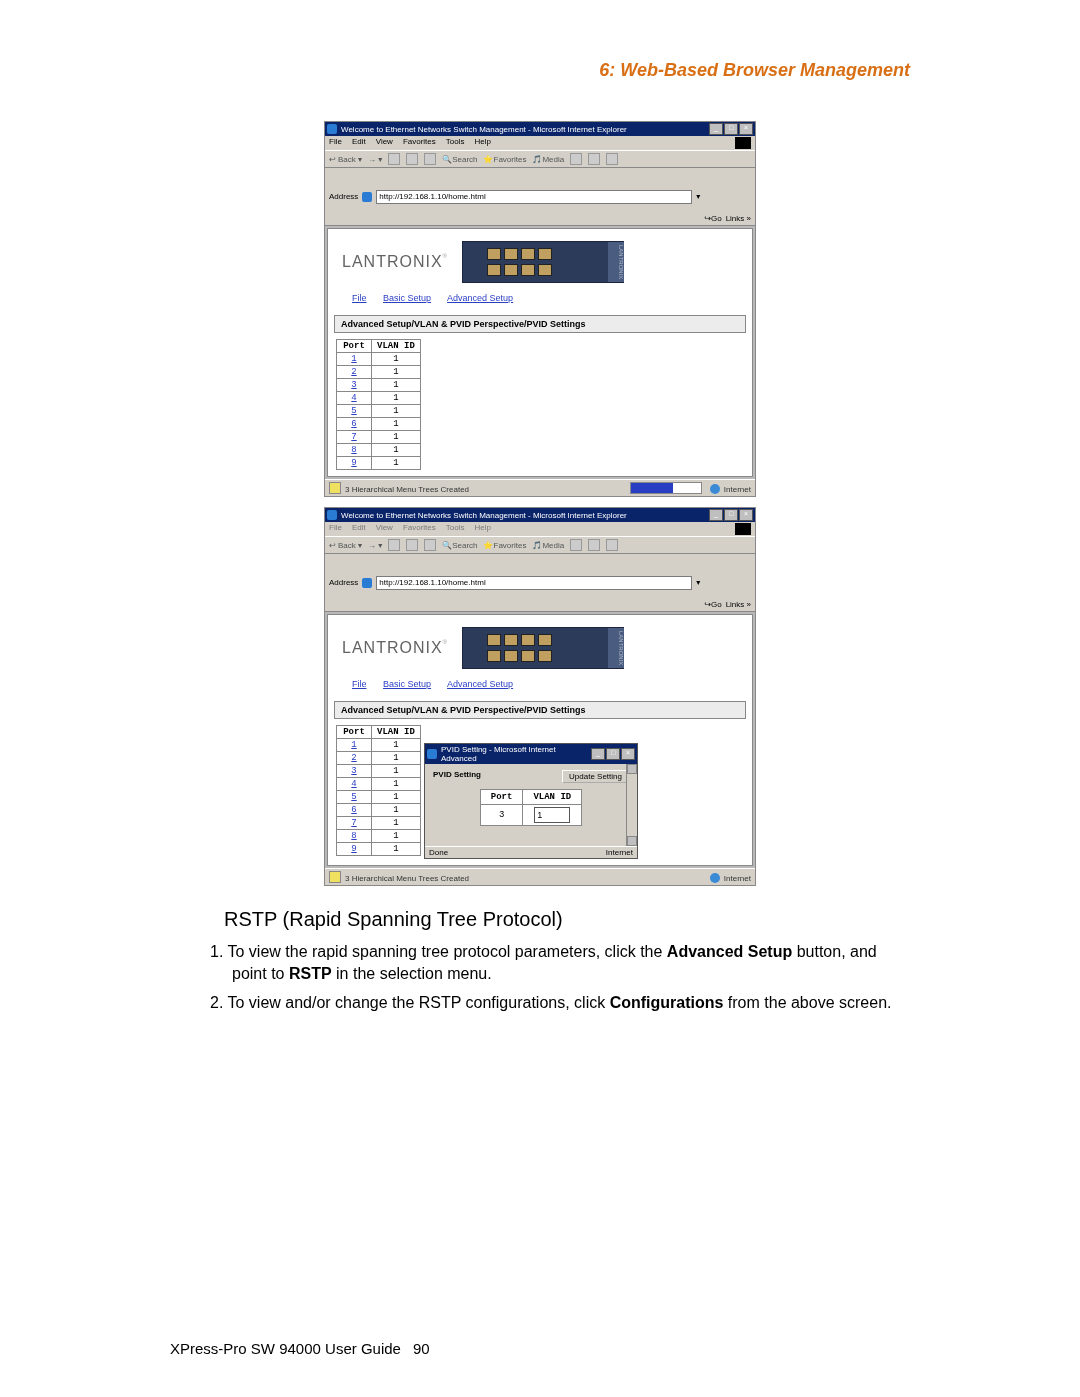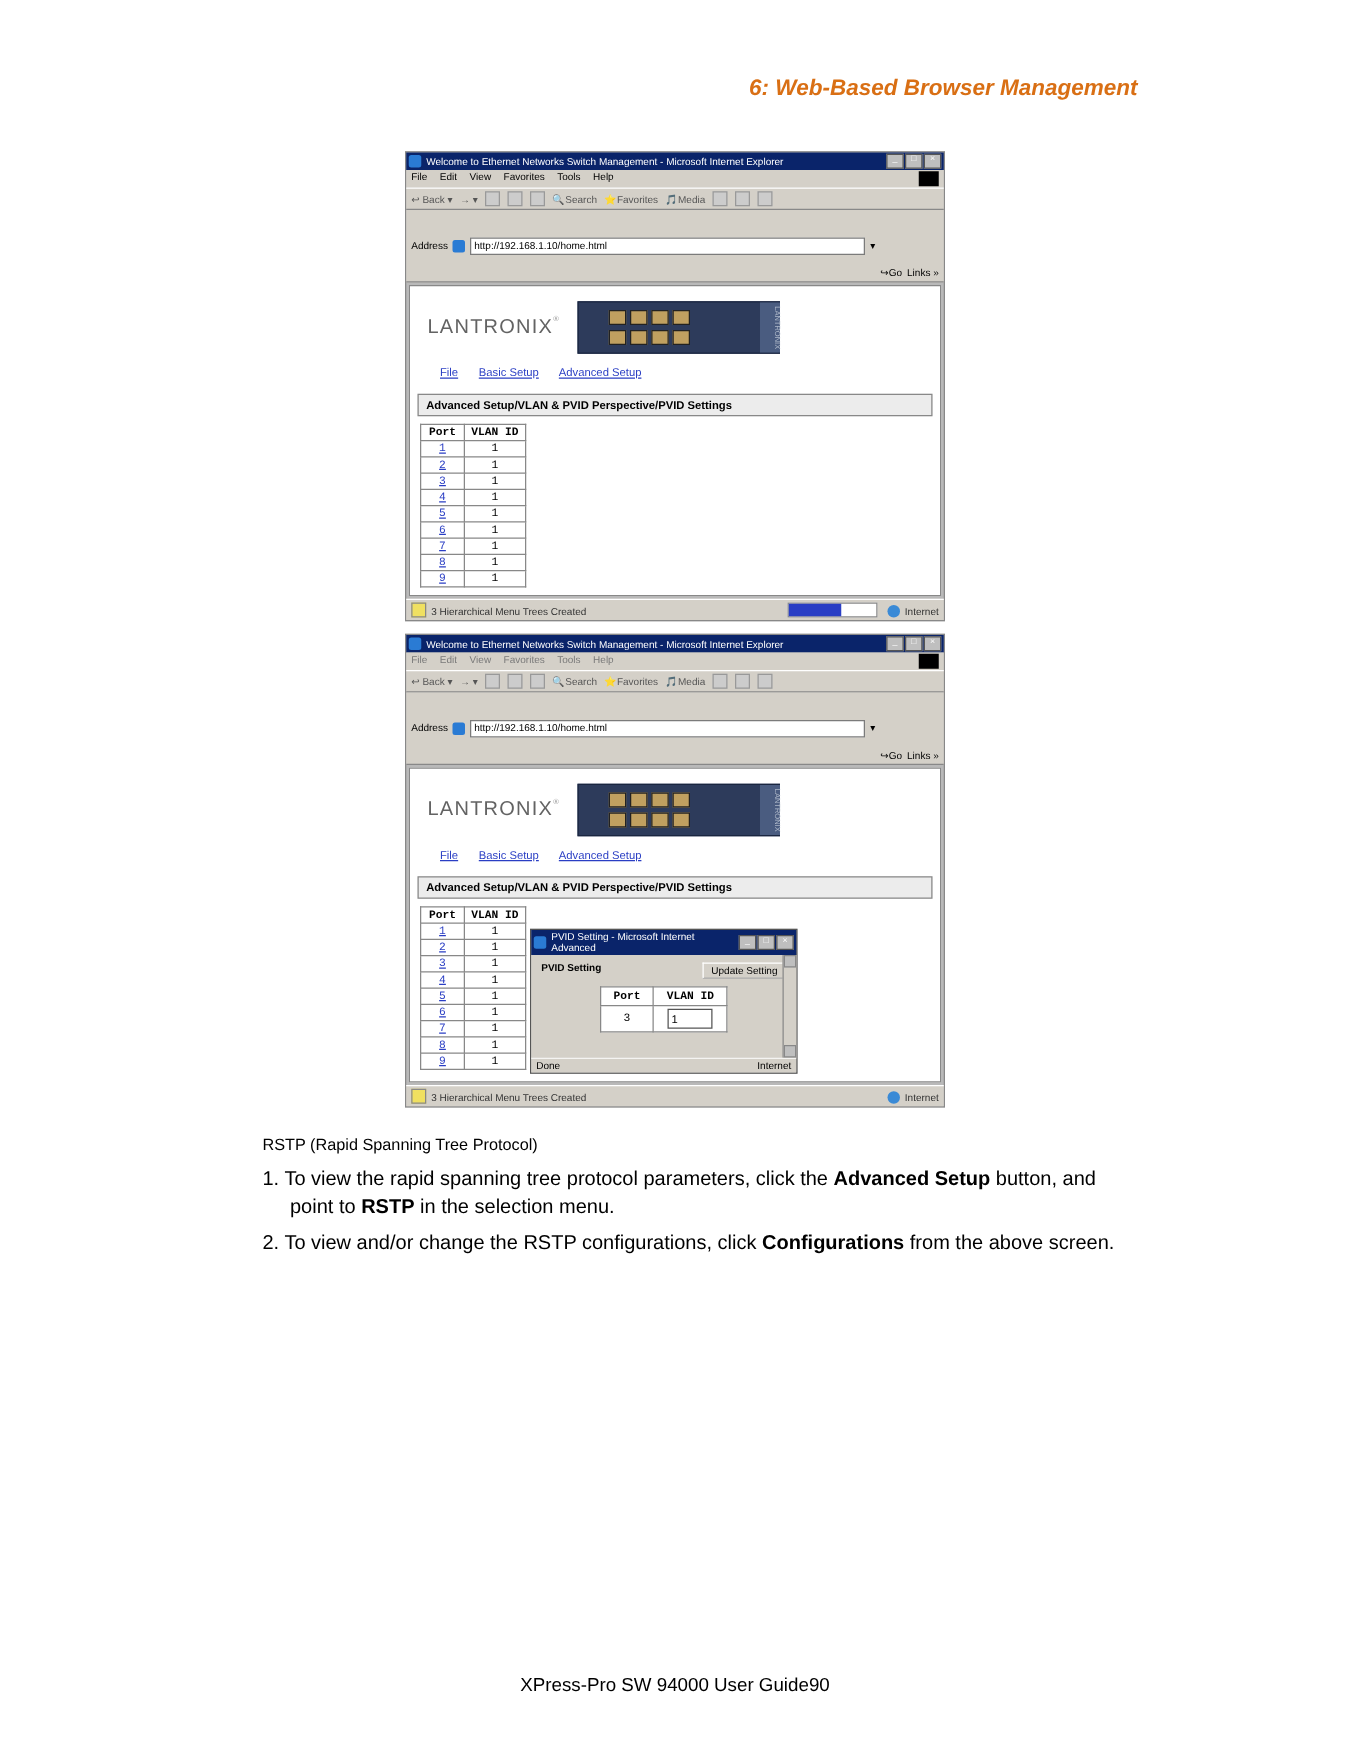--- a/index.html
+++ b/index.html
@@ -287,33 +287,34 @@
 
   
   .step {
     font-size: 16px;
     margin: 4px 0 8px 40px;
     text-indent: -22px;
     padding-left: 22px;
     line-height: 1.35;
   }
   .rstp-heading {
-    font-size: 13px;
-    margin: 22px 0 10px 40px;
+    font-size: 20px;
+    margin: 22px 0 10px 54px;
   }
   .bold { font-weight: bold; }
 
   .footer {
     position: absolute;
     bottom: 40px;
     left: 170px;
     right: 170px;
     display: flex;
-    justify-content: center;
+    justify-content: flex-start;
     font-size: 15px;
+    gap: 12px;
   }
 
   .screenshot-wrap2 { position: relative; }
   .screenshot2-content { position: relative; }
   
   .popup-scroll {
     position:absolute; right:0; top:0; bottom:0; width:10px;
     background:#d4d0c8;
     border-left:1px solid #888;
   }

